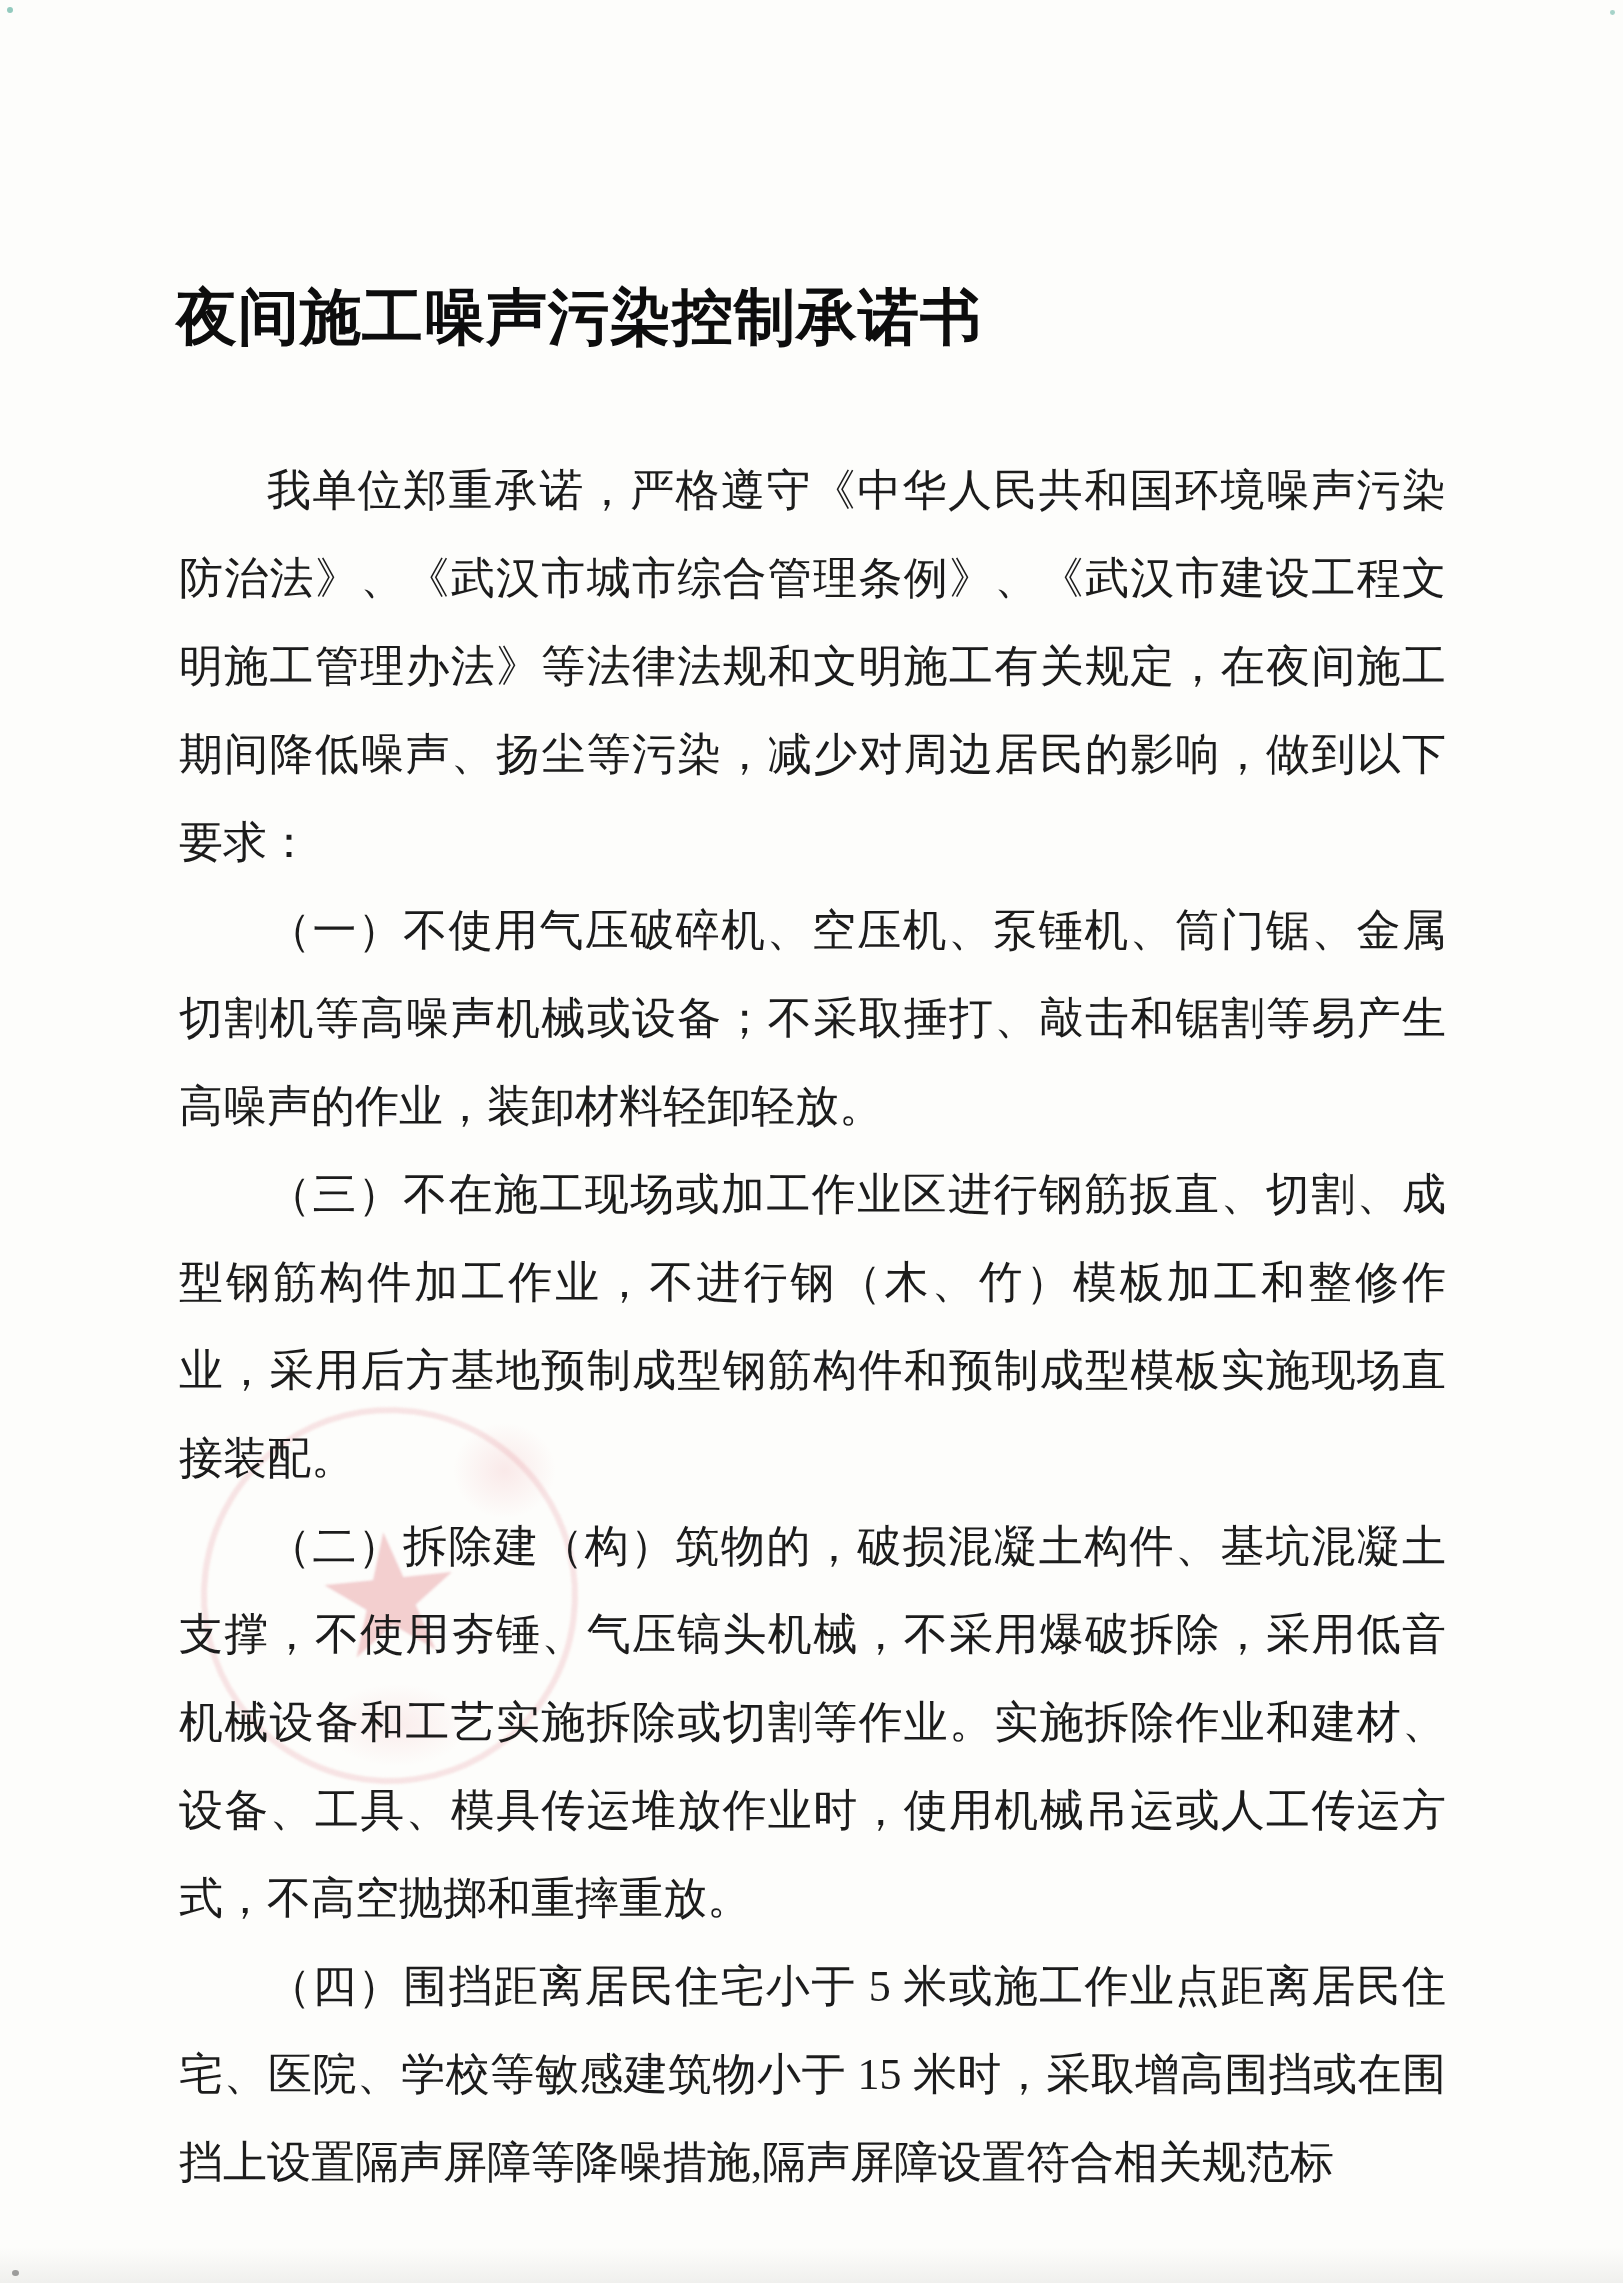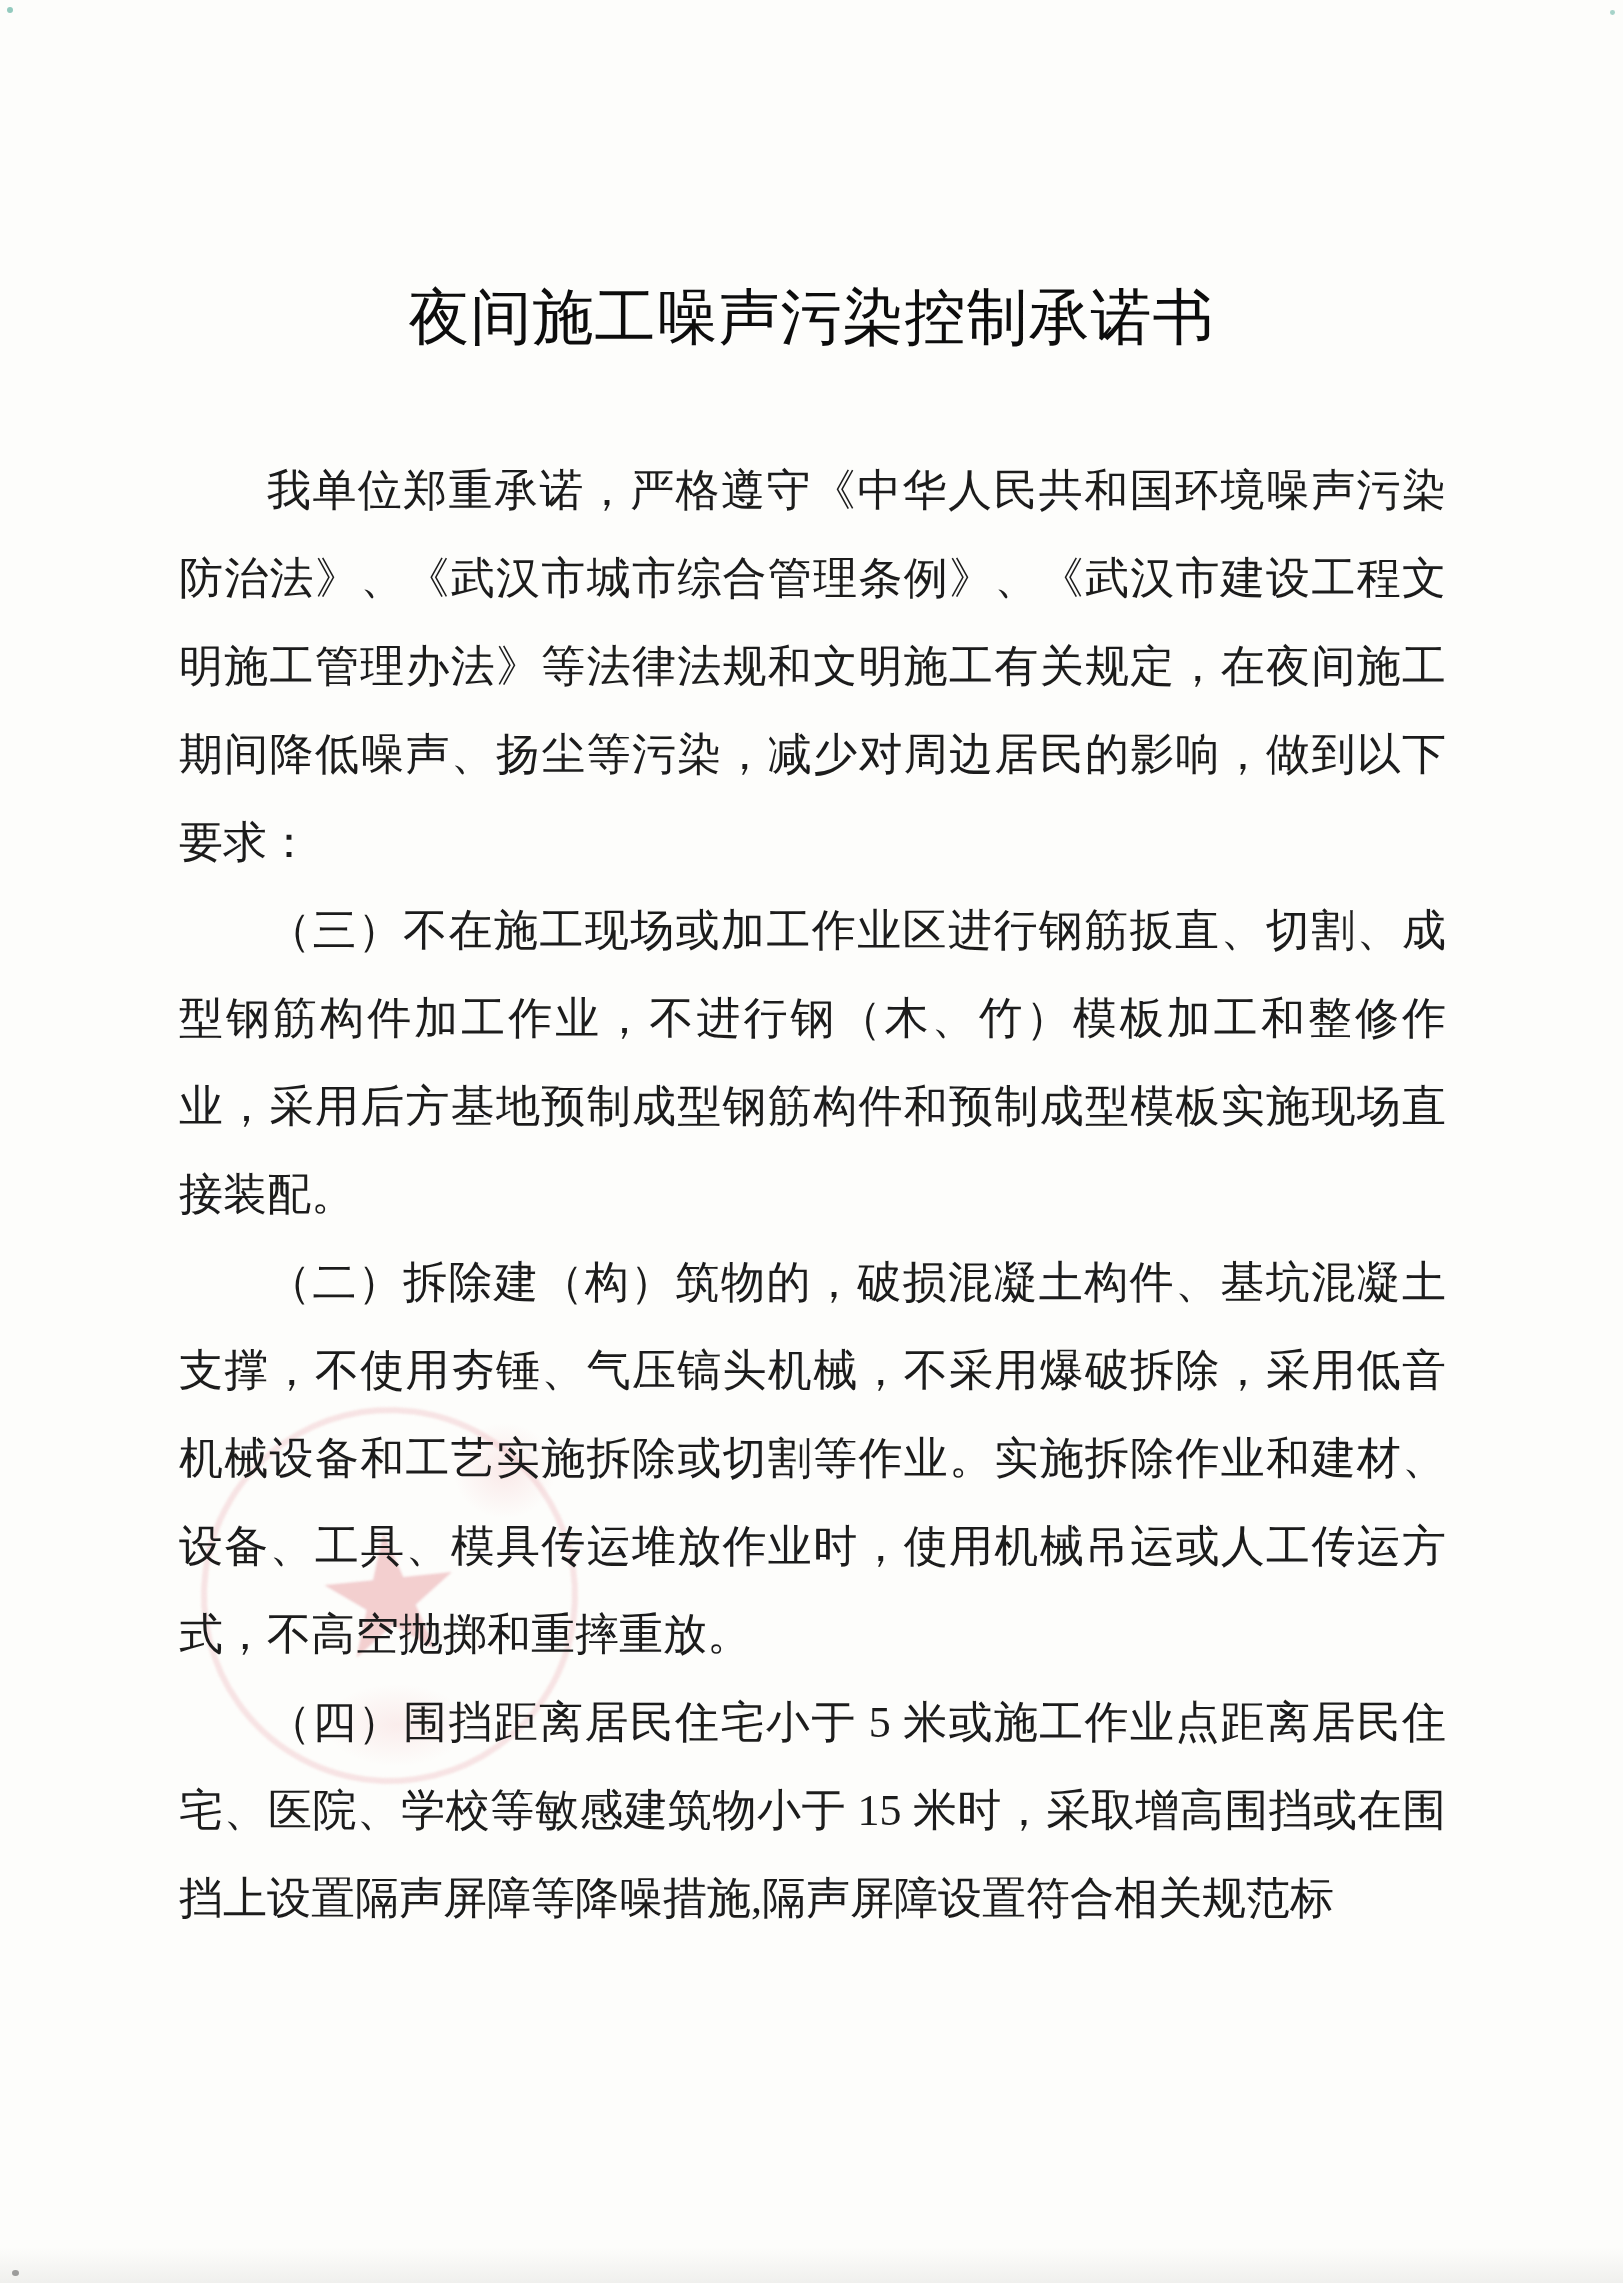--- a/index.html
+++ b/index.html
@@ -11,23 +11,23 @@
     font-family:"Liberation Serif","DejaVu Serif",serif;
   }
   .page{
     position:absolute;inset:0;
     background:
       linear-gradient(to top, rgba(120,120,115,0.10), rgba(120,120,115,0) 37px),
       linear-gradient(#fdfdfb,#fdfdfb);
   }
   .doc-title{
     margin:279px 176px 0 176px;
-    text-align:center;
+    text-align:left;
     font-size:61px;
-    font-weight:400;
+    font-weight:700;
     color:#0d0d0d;
     letter-spacing:1px;
     line-height:78px;
   }
   .doc-body{
     position:relative;
     margin:90px 177px 0 179px;
     z-index:2;
   }
   .doc-body p{
@@ -88,20 +88,21 @@
     <span class="star">★</span>
   </div>
   <div class="seal-smudge"></div>
   <div class="seal-smudge2"></div>
 
   <h1 class="doc-title">夜间施工噪声污染控制承诺书</h1>
 
   <div class="doc-body">
 
   <p>我单位郑重承诺，严格遵守《中华人民共和国环境噪声污染防治法》、《武汉市城市综合管理条例》、《武汉市建设工程文明施工管理办法》等法律法规和文明施工有关规定，在夜间施工期间降低噪声、扬尘等污染，减少对周边居民的影响，做到以下要求：</p>
+      <p>（一）不使用气压破碎机、空压机、泵锤机、筒门锯、金属切割机等高噪声机械或设备；不采取捶打、敲击和锯割等易产生高噪声的作业，装卸材料轻卸轻放。</p>
       <p>（三）不在施工现场或加工作业区进行钢筋扳直、切割、成型钢筋构件加工作业，不进行钢（木、竹）模板加工和整修作业，采用后方基地预制成型钢筋构件和预制成型模板实施现场直接装配。</p>
       <p>（二）拆除建（构）筑物的，破损混凝土构件、基坑混凝土支撑，不使用夯锤、气压镐头机械，不采用爆破拆除，采用低音机械设备和工艺实施拆除或切割等作业。实施拆除作业和建材、设备、工具、模具传运堆放作业时，使用机械吊运或人工传运方式，不高空抛掷和重摔重放。</p>
       <p>（四）围挡距离居民住宅小于 5 米或施工作业点距离居民住宅、医院、学校等敏感建筑物小于 15 米时，采取增高围挡或在围挡上设置隔声屏障等降噪措施,隔声屏障设置符合相关规范标</p>
     </div>
 
   <div class="speck speck-tl"></div>
   <div class="speck speck-tr"></div>
   <div class="speck speck-bl"></div>
 </div>
 

